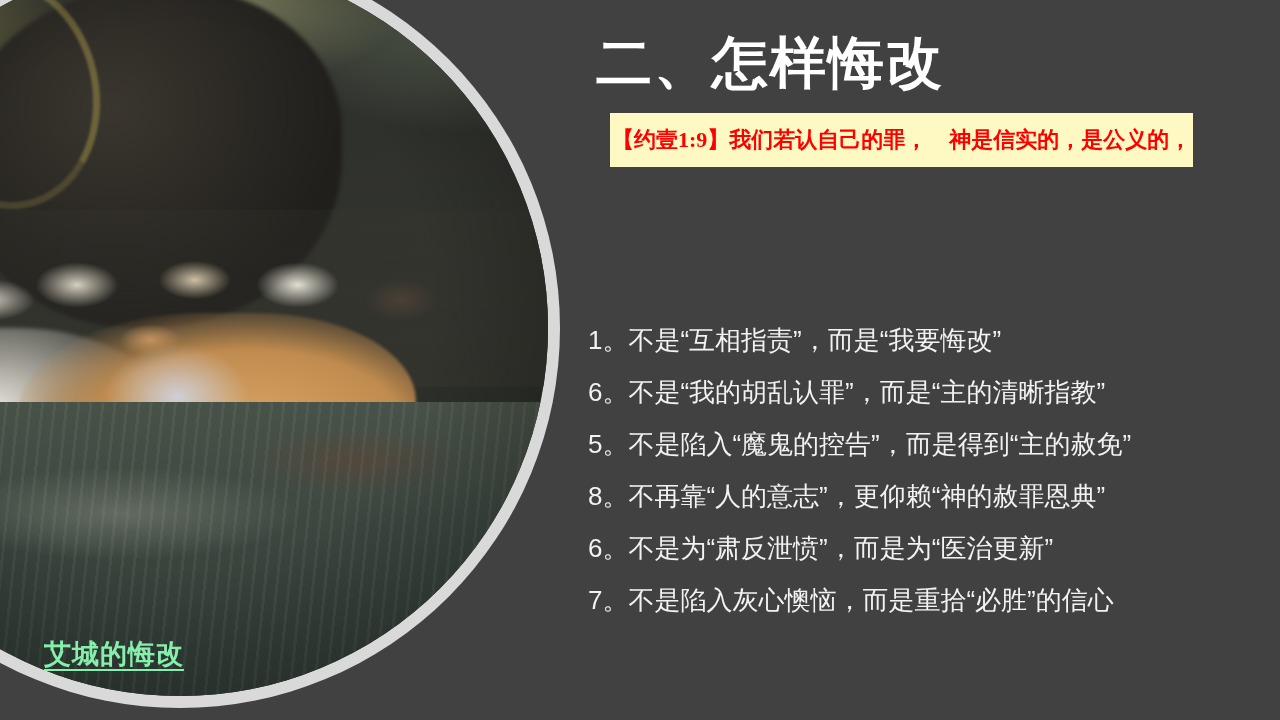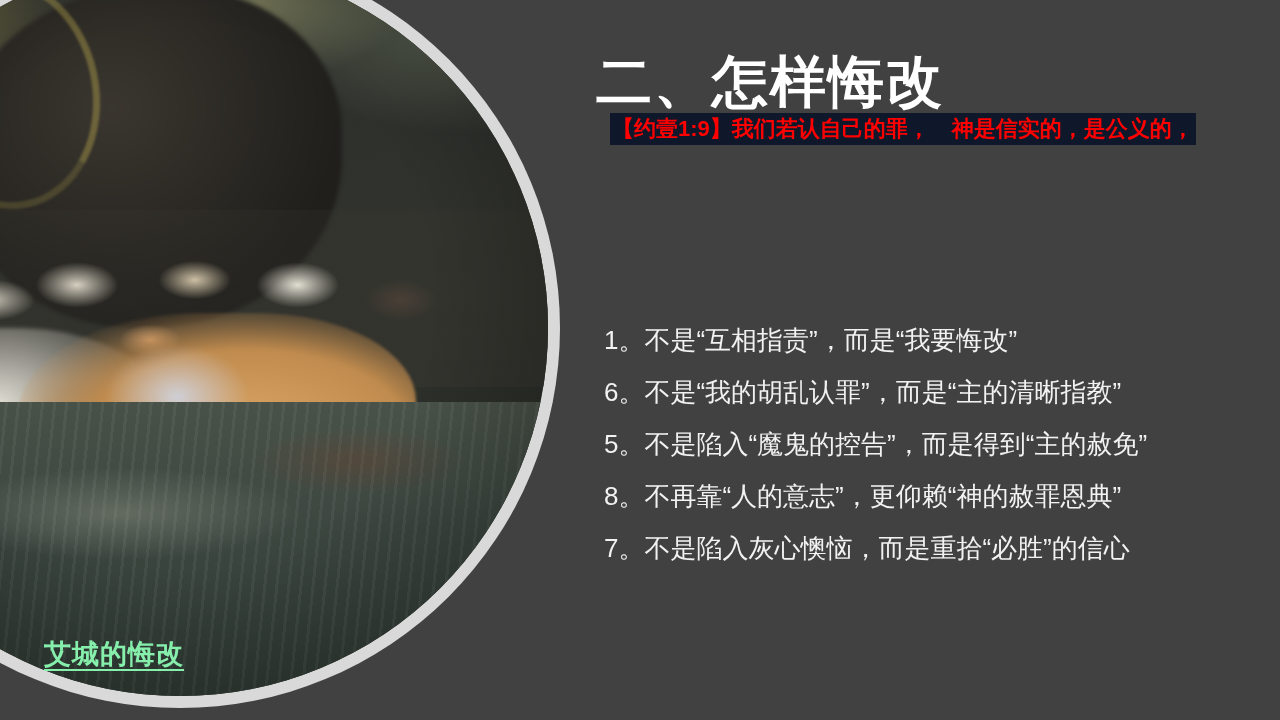--- a/index.html
+++ b/index.html
@@ -151,47 +151,47 @@
   }
   .title {
     position: absolute;
     left: 8px;
     top: 26px;
     color: #ffffff;
     font-size: 56px;
     font-weight: bold;
     letter-spacing: 2px;
     white-space: nowrap;
-    margin-top: 19px;
   }
 
   
   .scripture {
     position: absolute;
     left: 8px;
     top: 113px;
     width: 684px;
   }
   .sblock { margin-bottom: 5px; }
   .sline {
     display: table;
     color: #ff0000;
-    background: #0f172a;
+    background: #fef9c3;
     font-size: 22px;
     font-weight: bold;
     line-height: 30px;
-    padding: 1px 2px;
-    white-space: nowrap;
+    padding: 12px 2px;
+    white-space: nowrap;
+    font-family: Liberation Serif, serif;
   }
   .sblock.indent .sline:first-child { margin-left: 14px; }
 
   
   .list {
     position: absolute;
-    left: 16px;
+    left: 0;
     top: 314px;
     width: 676px;
   }
   .list-item {
     color: #f2f2f2;
     font-size: 26px;
     line-height: 52px;
     white-space: nowrap;
   }
 </style>
@@ -226,17 +226,18 @@
       <div class="sblock indent">
         <div class="sline">【约壹1:9】我们若认自己的罪，　神是信实的，是公义的，</div>
       </div>
     </div>
 
     <div class="list">
       <div class="list-item">1。不是“互相指责”，而是“我要悔改”</div>
       <div class="list-item">6。不是“我的胡乱认罪”，而是“主的清晰指教”</div>
       <div class="list-item">5。不是陷入“魔鬼的控告”，而是得到“主的赦免”</div>
       <div class="list-item">8。不再靠“人的意志”，更仰赖“神的赦罪恩典”</div>
+      <div class="list-item">6。不是为“肃反泄愤”，而是为“医治更新”</div>
       <div class="list-item">7。不是陷入灰心懊恼，而是重拾“必胜”的信心</div>
     </div>
 
   </div>
 </div>
 
 </body></html>

